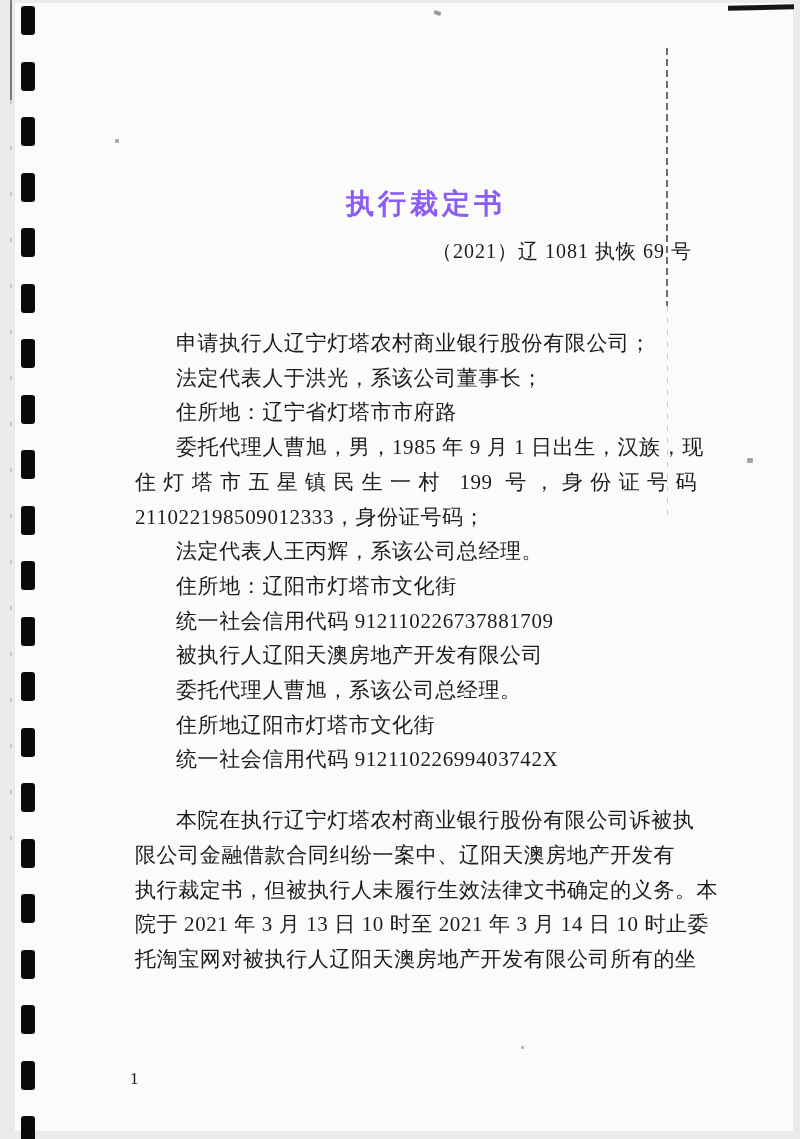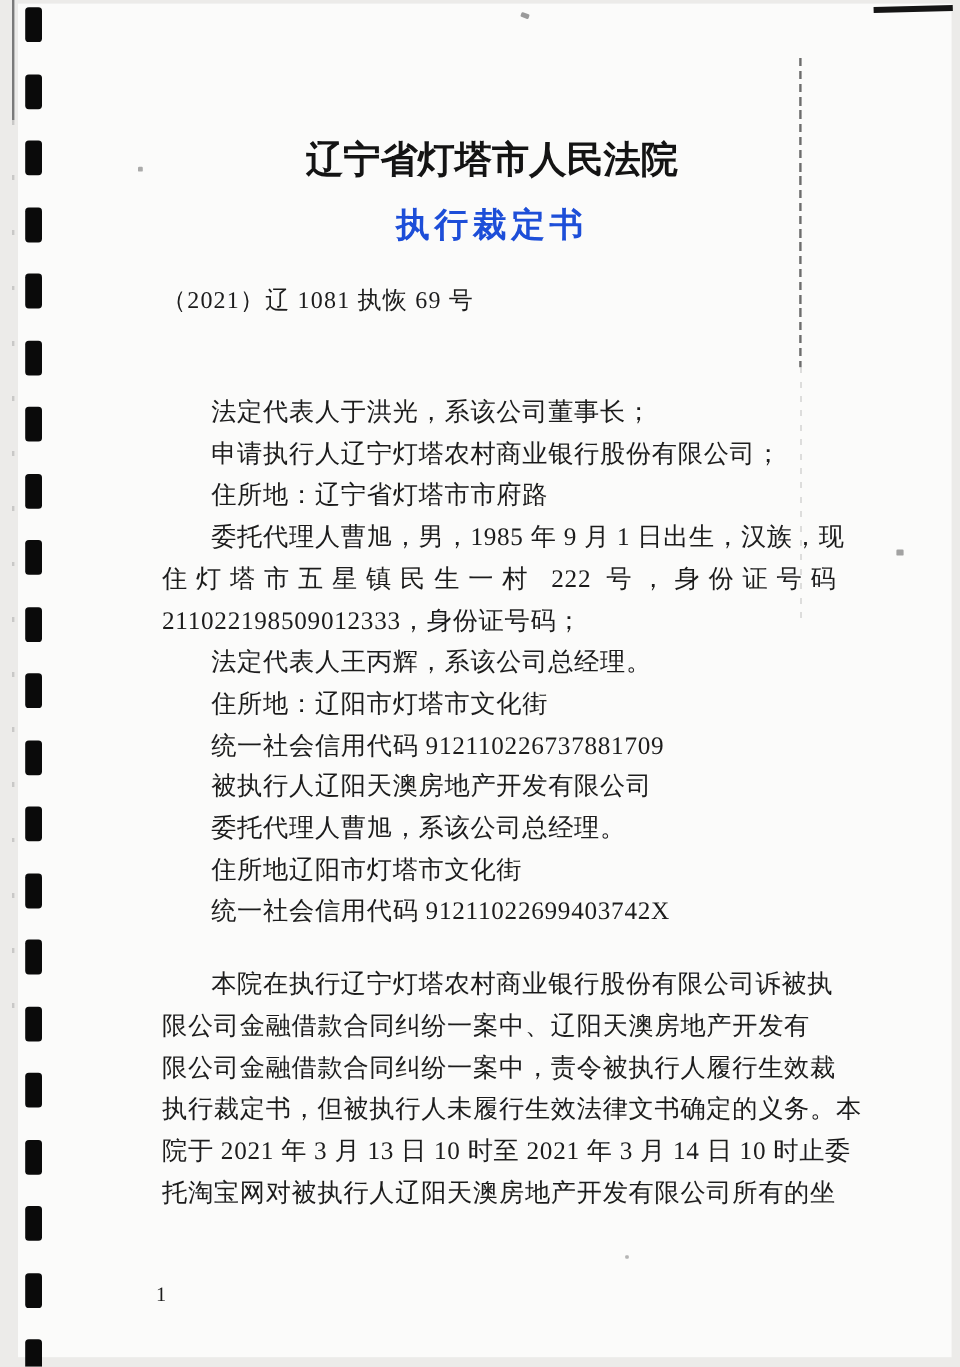--- a/index.html
+++ b/index.html
@@ -34,25 +34,26 @@
     color:#141414;
     margin:0;
   }
   #doc-title{
     position:absolute;left:112px;top:168px;width:596px;
     text-align:center;
     font-family:"DejaVu Sans", sans-serif;
     font-weight:700;
     font-size:28px;line-height:40px;
     letter-spacing:4px;
-    color:#1d4ed8;
-    margin:0;
+    color:#8b5cf6;
+    margin:16px;
   }
   #case-number{
     position:absolute;left:135px;top:234px;width:557px;
+    text-align:right;
     font-size:20px;line-height:34px;
     letter-spacing:1px;
     padding-right:2px;
   }
   
   #document-body{
     position:absolute;left:135px;top:326px;width:562px;
     font-size:21px;
     line-height:34.7px;
     letter-spacing:0.6px;
@@ -108,42 +109,40 @@
       <div class="hole" style="top: 727.5px;"></div>
       <div class="hole" style="top: 783px;"></div>
       <div class="hole" style="top: 838.5px;"></div>
       <div class="hole" style="top: 894px;"></div>
       <div class="hole" style="top: 949.5px;"></div>
       <div class="hole" style="top: 1005px;"></div>
       <div class="hole" style="top: 1060.5px;"></div>
       <div class="hole" style="top: 1116px;"></div>
     </div>
 
-  <h1 id="court-name">辽宁省灯塔市人民法院</h1>
   <h2 id="doc-title">执行裁定书</h2>
   <div id="case-number">（2021）辽 1081 执恢 69 号</div>
 
   <div id="document-body">
+      <div class="bline indent">申请执行人辽宁灯塔农村商业银行股份有限公司；</div>
       <div class="bline indent">法定代表人于洪光，系该公司董事长；</div>
-      <div class="bline indent">申请执行人辽宁灯塔农村商业银行股份有限公司；</div>
       <div class="bline indent">住所地：辽宁省灯塔市市府路</div>
       <div class="bline indent">委托代理人曹旭，男，1985 年 9 月 1 日出生，汉族，现</div>
-      <div class="bline justify">住灯塔市五星镇民生一村 222 号，身份证号码</div>
+      <div class="bline justify">住灯塔市五星镇民生一村 199 号，身份证号码</div>
       <div class="bline">211022198509012333，身份证号码；</div>
       <div class="bline indent">法定代表人王丙辉，系该公司总经理。</div>
       <div class="bline indent">住所地：辽阳市灯塔市文化街</div>
       <div class="bline indent">统一社会信用代码 912110226737881709</div>
       <div class="bline indent">被执行人辽阳天澳房地产开发有限公司</div>
       <div class="bline indent">委托代理人曹旭，系该公司总经理。</div>
       <div class="bline indent">住所地辽阳市灯塔市文化街</div>
       <div class="bline indent">统一社会信用代码 91211022699403742X</div>
       <div class="bline gap"></div>
       <div class="bline indent">本院在执行辽宁灯塔农村商业银行股份有限公司诉被执</div>
       <div class="bline">限公司金融借款合同纠纷一案中、辽阳天澳房地产开发有</div>
-      <div class="bline">限公司金融借款合同纠纷一案中，责令被执行人履行生效裁</div>
       <div class="bline">执行裁定书，但被执行人未履行生效法律文书确定的义务。本</div>
       <div class="bline">院于 2021 年 3 月 13 日 10 时至 2021 年 3 月 14 日 10 时止委</div>
       <div class="bline">托淘宝网对被执行人辽阳天澳房地产开发有限公司所有的坐</div>
     </div>
 
   <div id="page-number">1</div>
 
   <div class="art" id="left-line-solid"></div>
   <div class="art" id="left-line-dashes"></div>
   <div class="art" id="scratch-line"></div>

